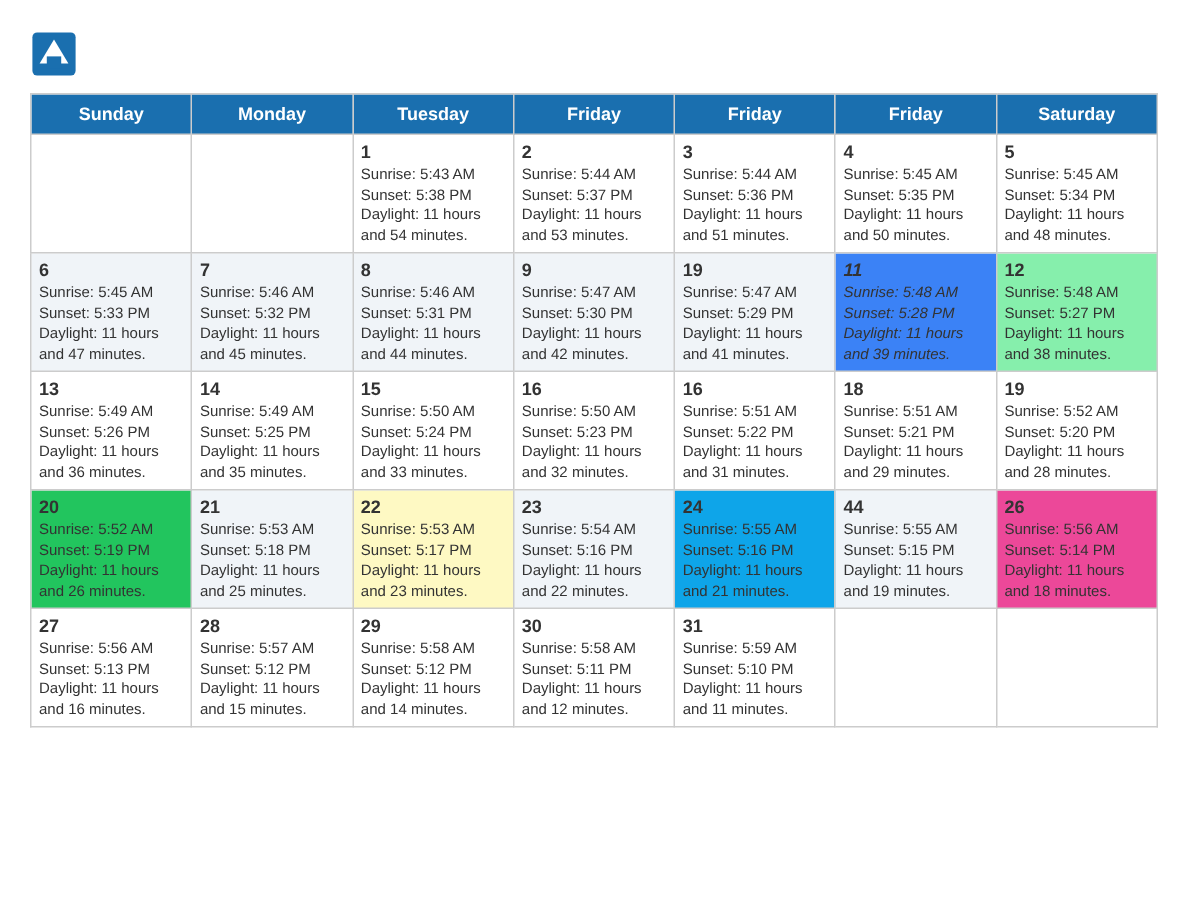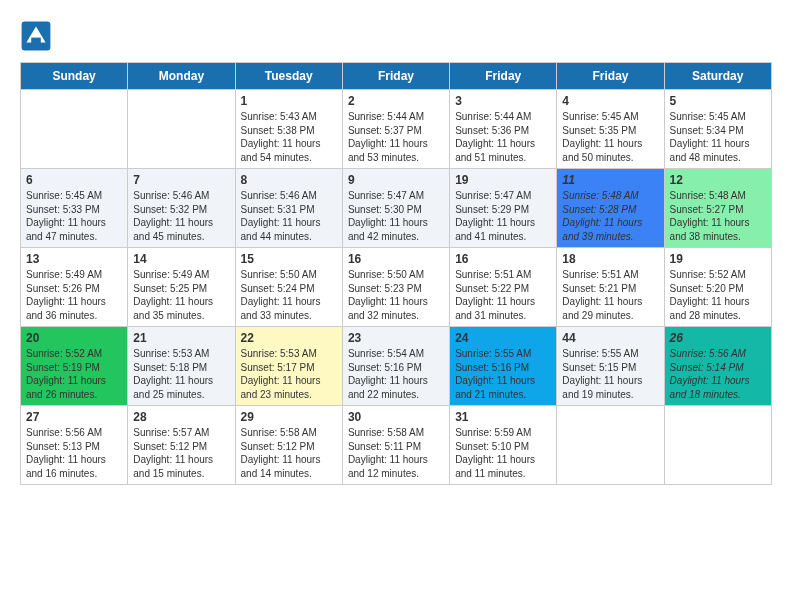--- a/index.html
+++ b/index.html
@@ -222,21 +222,21 @@
           <div class="day-info">Sunrise: 5:54 AM<br>Sunset: 5:16 PM<br>Daylight: 11 hours and 22 minutes.</div>
         </td>
         <td style="background: #0ea5e9;">
           <span class="day-number">24</span>
           <div class="day-info">Sunrise: 5:55 AM<br>Sunset: 5:16 PM<br>Daylight: 11 hours and 21 minutes.</div>
         </td>
         <td style="background: rgb(240, 244, 248);">
           <span class="day-number">44</span>
           <div class="day-info">Sunrise: 5:55 AM<br>Sunset: 5:15 PM<br>Daylight: 11 hours and 19 minutes.</div>
         </td>
-        <td style="background: #14b8a6; font-style: italic;">
+        <td style="background: #ec4899;">
           <span class="day-number">26</span>
           <div class="day-info">Sunrise: 5:56 AM<br>Sunset: 5:14 PM<br>Daylight: 11 hours and 18 minutes.</div>
         </td>
       </tr>
       <tr>
         <td>
           <span class="day-number">27</span>
           <div class="day-info">Sunrise: 5:56 AM<br>Sunset: 5:13 PM<br>Daylight: 11 hours and 16 minutes.</div>
         </td>
         <td>

